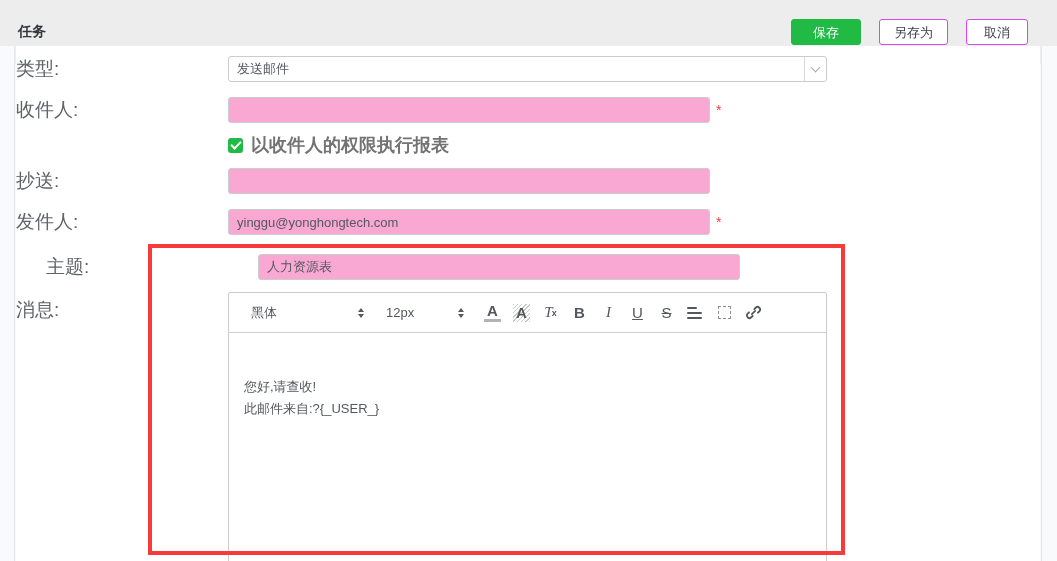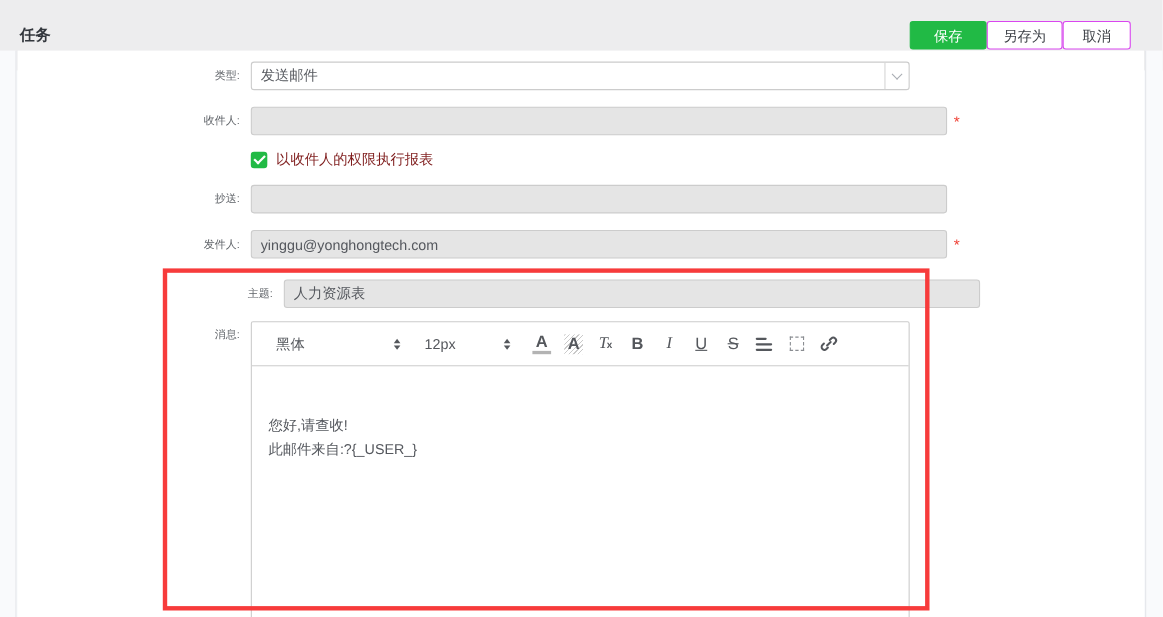--- a/index.html
+++ b/index.html
@@ -16,41 +16,41 @@
     font-family:"Liberation Sans","DejaVu Sans",sans-serif;
     background:#f9fafc;
   }
   
   .header{
     position:absolute;top:0;left:0;width:1057px;height:64px;
     background:#ededee;display:flex;align-items:center;
     justify-content:space-between;padding:0 29px 0 18px;
   }
   .page-title{font-size:14px;font-weight:bold;color:#33373d;}
-  .header-btns{display:flex;}
+  .header-btns{display:flex;gap:18px;}
   .btn{
     height:26px;min-width:62px;padding:0 14px;font-size:13px;border-radius:3px;
     display:flex;align-items:center;justify-content:center;cursor:pointer;line-height:1;
   }
   .btn-primary{background:var(--green);color:#ffffff;border:1px solid var(--green);min-width:70px;}
   .btn-plain{background:#ffffff;border:1px solid #d946ef;color:#3a3e44;}
   
   .gutter-left{position:absolute;top:46px;left:0;bottom:0;width:15px;background:#f9fafc;border-right:1px solid #e4e6ea;}
   .gutter-right{position:absolute;top:46px;right:0;bottom:0;width:16px;background:#f9fafc;border-left:1px solid #e4e6ea;}
   .panel{position:absolute;top:46px;left:16px;right:17px;bottom:0;background:#ffffff;}
   
   .row{position:absolute;left:0;display:flex;align-items:center;}
   .lbl{
-    width:202px;text-align:right;font-size:10px;color:var(--label);
+    width:202px;font-size:19px;color:var(--label);
     flex:0 0 202px;padding-right:0;
   }
   .field-gap{width:10px;flex:0 0 10px;}
   .tinput{
-    width:633px;height:26px;border:1px solid var(--border);border-radius:3px;
-    font-size:13px;color:var(--text);padding:0 8px;outline:none;background:#e5e5e5;
+    width:482px;height:26px;border:1px solid var(--border);border-radius:3px;
+    font-size:13px;color:var(--text);padding:0 8px;outline:none;background:#f9a8d4;
     font-family:"Liberation Sans","DejaVu Sans",sans-serif;
   }
   .req{color:#ef4136;font-size:14px;margin-left:6px;line-height:26px;}
   
   .tselect{
     width:599px;height:26px;border:1px solid var(--border);border-radius:3px;
     display:flex;align-items:center;background:#fff;cursor:pointer;
   }
   .sel-val{flex:1;font-size:13px;color:var(--text);padding:0 8px;}
   .sel-btn{
@@ -61,21 +61,21 @@
     transform:rotate(45deg);margin-top:-3px;}
   
   .cbx{
     width:15px;height:15px;background:var(--green);border-radius:3px;position:relative;
     flex:0 0 15px;cursor:pointer;
   }
   .cbx::after{
     content:"";position:absolute;left:3px;top:3.5px;width:8px;height:4px;
     border-left:2px solid #fff;border-bottom:2px solid #fff;transform:rotate(-45deg);
   }
-  .cbx-label{font-size:13px;color:#7f1d1d;margin-left:8px;}
+  .cbx-label{font-size:18px;color:#737373;margin-left:8px;font-weight:bold;}
   
   .editor{
     position:absolute;left:212px;top:246px;width:599px;height:295px;
     border:1px solid var(--border);border-radius:2px;background:#fff;
   }
   .toolbar{
     height:40px;border-bottom:1px solid #d0d0d0;display:flex;align-items:center;
     padding:0 10px 0 22px;color:#54575c;
   }
   .tb-font{width:113px;display:flex;justify-content:space-between;align-items:center;

